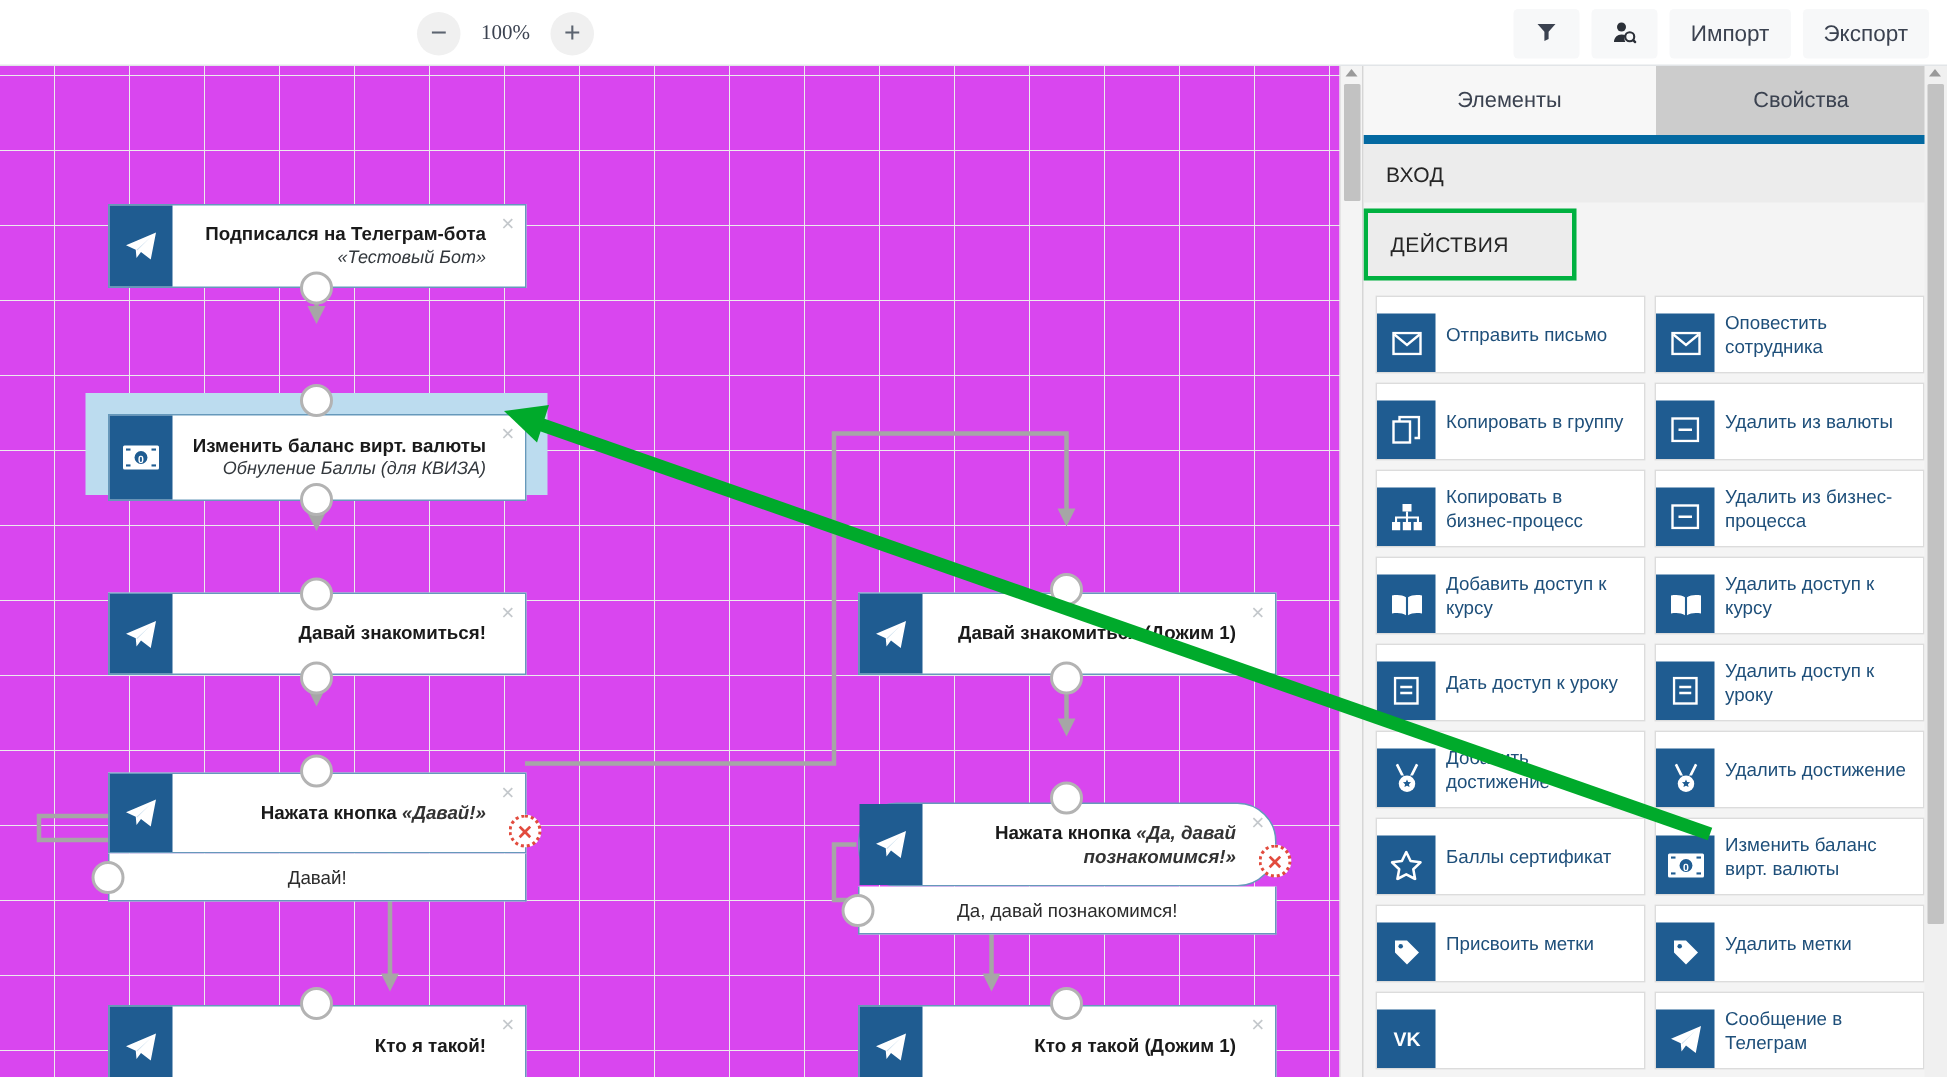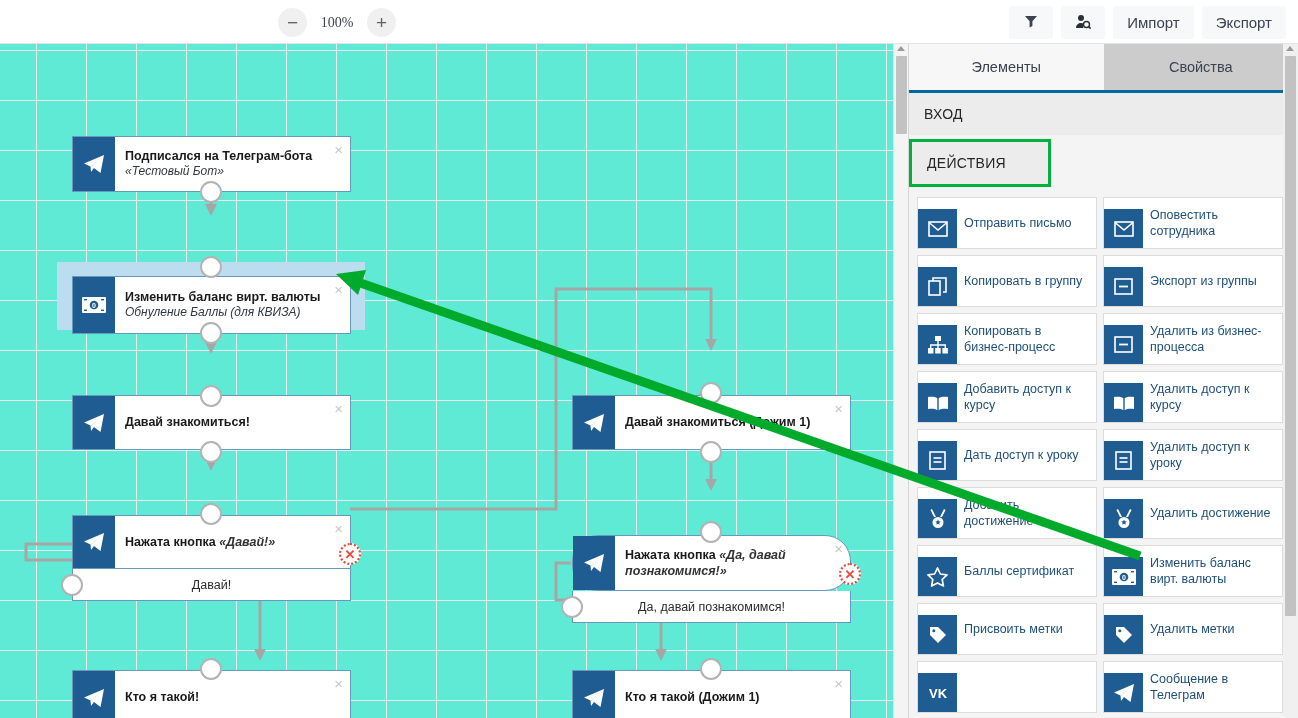--- a/index.html
+++ b/index.html
@@ -47,21 +47,22 @@
     background: #f7f8f9; border: none;
     display: flex; align-items: center; justify-content: center;
     font-size: 15px; color: #3b4250; cursor: pointer;
     font-family: "Liberation Sans", sans-serif;
   }
 
   
   .canvas-wrap {
     position: absolute; left: 0; top: 44px; width: 908px; height: 674px;
     overflow: hidden;
-    background: #5eead4;
+    background: #d946ef;
+    text-align: right;
   }
   .grid {
     position: absolute; left: 0; top: 0; width: 908px; height: 674px;
     background-image:
       linear-gradient(to right, #ececec 1px, transparent 1px),
       linear-gradient(to bottom, #ececec 1px, transparent 1px);
     background-size: 50px 50px;
     background-position: -14px 6px;
   }
   .edges { position: absolute; left: 0; top: 0; }
@@ -158,21 +159,21 @@
     background: #f4f4f4;
   }
   .p-tab.active { background: #f7f7f7; }
   .p-tab.inactive { background: #cccccc; }
 
   .p-section {
     height: 45px; display: flex; align-items: center;
     padding-left: 15px;
     font-size: 14px; color: #262626; letter-spacing: .3px;
     background: #ececec;
-    border-top: 3px solid #0369a1;
+    border-top: 6px solid #0369a1;
     cursor: pointer;
   }
   .p-section.hl {
     position: relative;
     margin: 4px 0 4px 0;
     width: 142px;
     border: 3px solid #00b140;
     height: 48px;
     background: #ececec;
   }
@@ -474,21 +475,21 @@
       <div class="p-item-label">Копировать в группу</div>
     </div>
 
     <div class="p-item">
       <div class="p-item-icon">
         <svg width="19" height="17" viewBox="0 0 19 17">
             <rect x="1" y="1" width="17" height="15" fill="none" stroke="#fff" stroke-width="1.6"></rect>
             <line x1="5" y1="8.5" x2="14" y2="8.5" stroke="#fff" stroke-width="1.8"></line>
           </svg>
       </div>
-      <div class="p-item-label">Экспорт из группы</div>
+      <div class="p-item-label">Удалить из валюты</div>
     </div>
 
     <div class="p-item">
       <div class="p-item-icon">
         <svg width="20" height="18" viewBox="0 0 20 18">
           <rect x="7" y="0" width="6" height="5" fill="#fff"></rect>
           <rect x="0" y="12" width="5.5" height="5.5" fill="#fff"></rect>
           <rect x="7.2" y="12" width="5.5" height="5.5" fill="#fff"></rect>
           <rect x="14.4" y="12" width="5.5" height="5.5" fill="#fff"></rect>
           <path d="M10 5v4M2.7 12V9h14.6v3M10 9v3" stroke="#fff" stroke-width="1.4" fill="none"></path>

